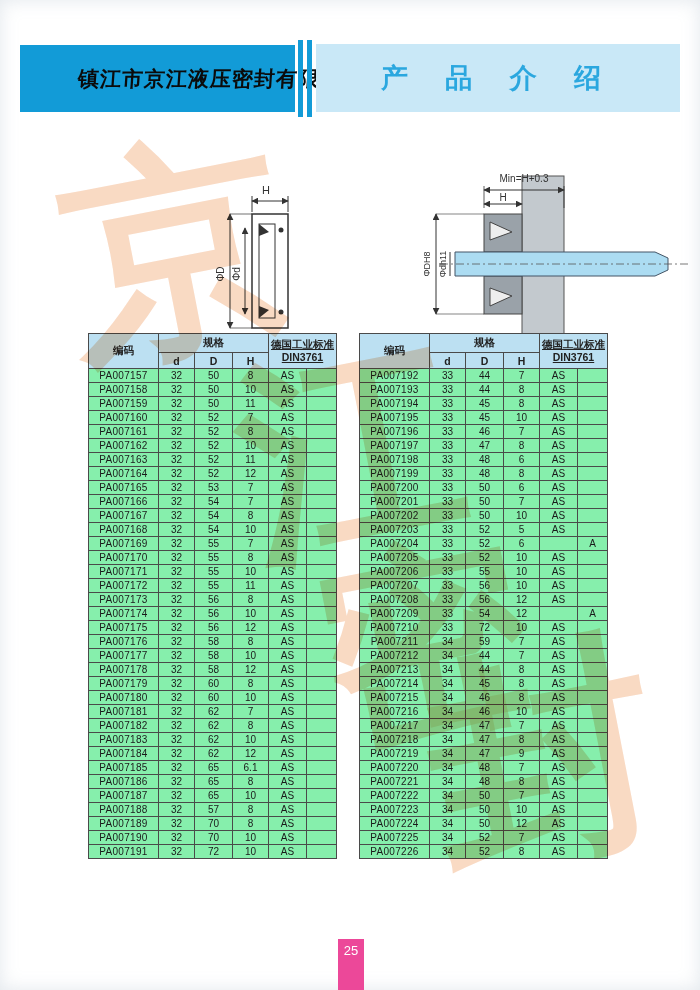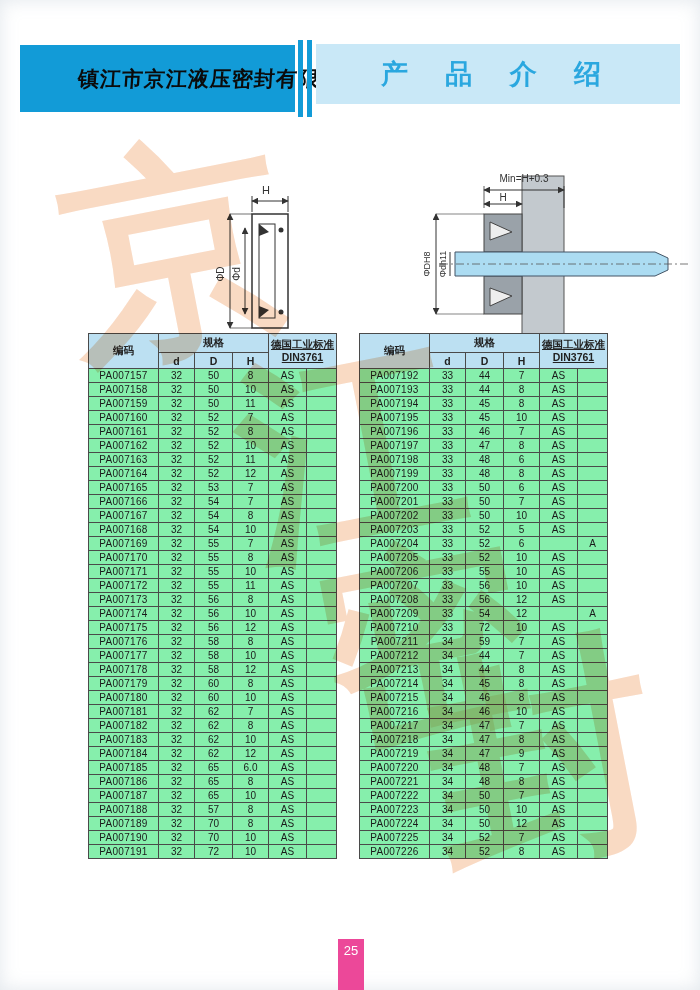--- a/index.html
+++ b/index.html
@@ -8,21 +8,21 @@
         box-shadow:inset 0 0 18px rgba(150,170,185,.28);}
 
   
   .bar-dark{position:absolute;left:20px;top:45px;width:275px;height:67px;background:#129BD7;
             display:flex;align-items:center;}
   .company{color:#0b0b0b;font-family:"DejaVu Serif","Liberation Serif",serif;
            font-weight:700;font-size:21px;padding-left:58px;white-space:nowrap;
            transform:skewX(-4deg);letter-spacing:1px;}
   .stripe1{position:absolute;left:298px;top:40px;width:5px;height:77px;background:#129BD7;}
   .stripe2{position:absolute;left:307px;top:40px;width:5px;height:77px;background:#129BD7;}
-  .bar-light{position:absolute;left:316px;top:44px;width:364px;height:60px;background:#C9E8F7;
+  .bar-light{position:absolute;left:316px;top:44px;width:364px;height:68px;background:#C9E8F7;
              display:flex;align-items:center;justify-content:center;}
   .section-title{color:#2AA7DF;font-weight:700;font-size:27px;letter-spacing:14px;
                  font-family:"DejaVu Serif","Liberation Serif",serif;}
 
   
   .page-title{position:absolute;left:0;top:133px;width:700px;text-align:center;
               color:#1899D2;font-weight:700;font-size:23px;letter-spacing:2px;}
 
   
   .diagram{position:absolute;left:0;top:168px;width:700px;height:182px;}
@@ -381,21 +381,21 @@
           <td>32</td>
           <td>62</td>
           <td>12</td>
           <td>AS</td>
           <td></td>
         </tr>
         <tr>
           <td>PA007185</td>
           <td>32</td>
           <td>65</td>
-          <td>6.0</td>
+          <td>6.1</td>
           <td>AS</td>
           <td></td>
         </tr>
         <tr>
           <td>PA007186</td>
           <td>32</td>
           <td>65</td>
           <td>8</td>
           <td>AS</td>
           <td></td>

